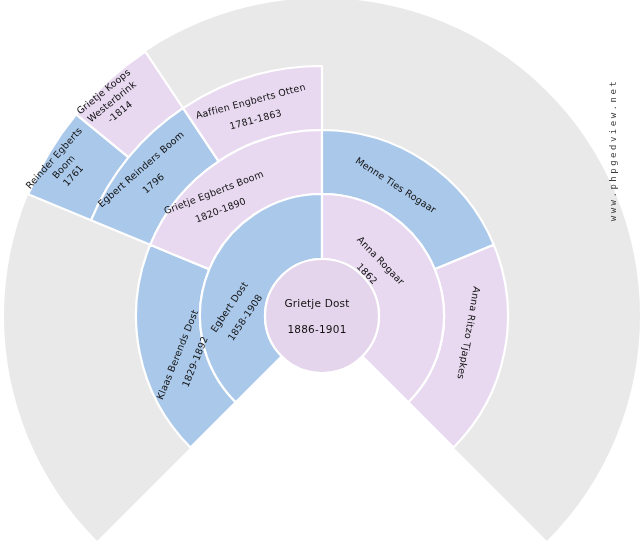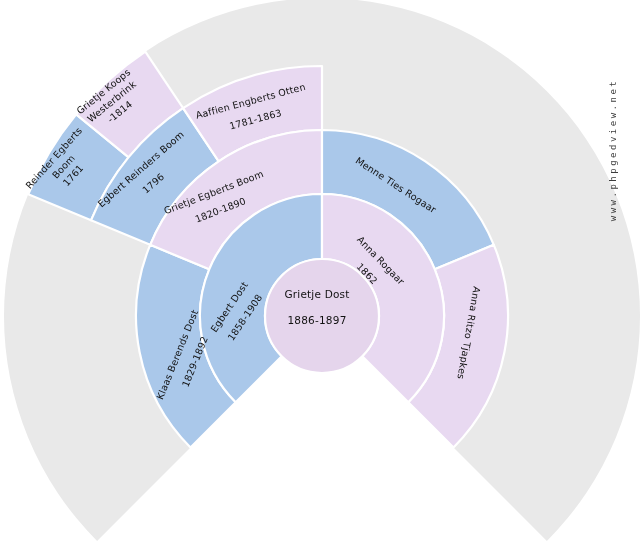--- a/index.html
+++ b/index.html
@@ -53,23 +53,23 @@
     <path class="sector" d="M209.3,269.3 L150.2,244.8 A186,186 0 0 1 322,130 L322,194 A122,122 0 0 0 209.3,269.3 Z" fill="#e8d9f1"></path>
     <path class="sector" d="M322,194 L322,130 A186,186 0 0 1 493.8,244.8 L434.7,269.3 A122,122 0 0 0 322,194 Z" fill="#aac8ea"></path>
     <path class="sector" d="M434.7,269.3 L493.8,244.8 A186,186 0 0 1 453.5,447.5 L408.3,402.3 A122,122 0 0 0 434.7,269.3 Z" fill="#e8d9f1"></path>
 
     <path class="sector" d="M281.7,356.3 L235.7,402.3 A122,122 0 0 1 322,194 L322,259 A57,57 0 0 0 281.7,356.3 Z" fill="#aac8ea"></path>
     <path class="sector" d="M322,259 L322,194 A122,122 0 0 1 408.3,402.3 L362.3,356.3 A57,57 0 0 0 322,259 Z" fill="#e8d9f1"></path>
 
     <circle class="sector" cx="322" cy="316" r="57" fill="#e5d5ec"></circle>
   </svg>
 
-  <div class="plabel root-label" style="left:317px; top:307px;">
+  <div class="plabel root-label" style="left:317px; top:316px;">
     <span class="pname">Grietje Dost</span>
-    <span class="pdates">1886-1897</span>
+    <span class="pdates">1886-1901</span>
   </div>
 
   <div class="plabel" style="left:237px; top:312px; --rot:-56deg;">
     <span class="pname">Egbert Dost</span>
     <span class="pdates">1858-1908</span>
   </div>
 
   <div class="plabel" style="left:374px; top:267px; --rot:46deg;">
     <span class="pname">Anna Rogaar</span>
     <span class="pdates">1862</span>

